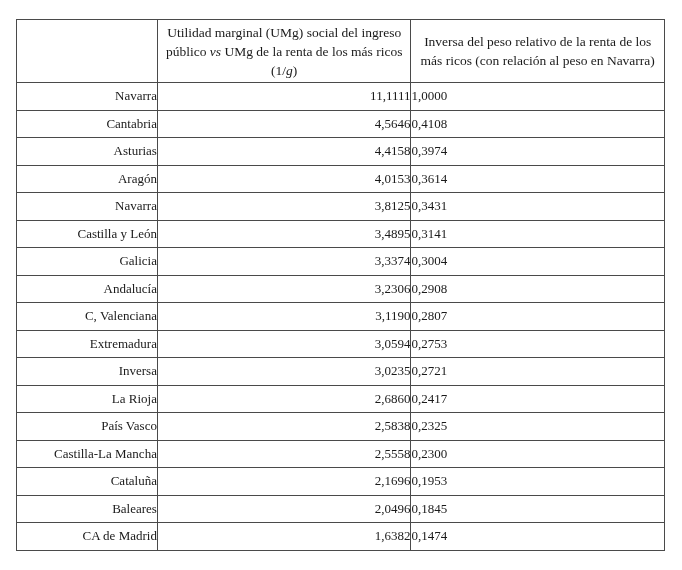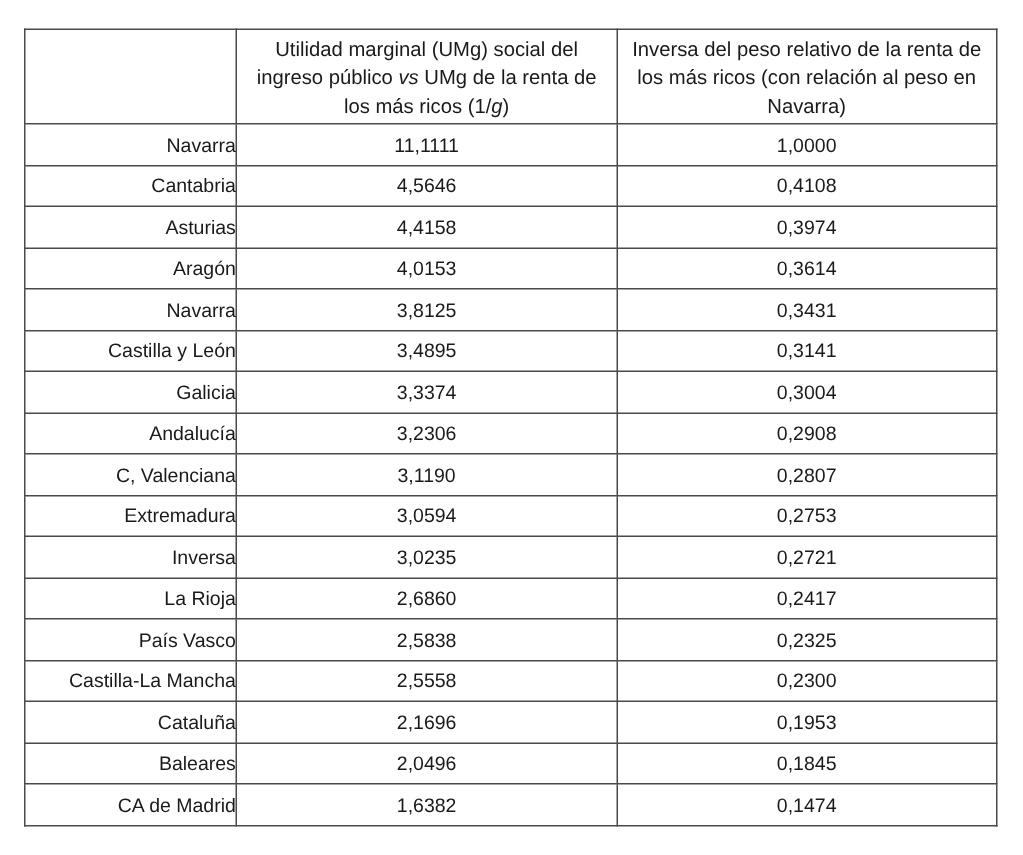--- a/index.html
+++ b/index.html
@@ -1,40 +1,40 @@
 <!DOCTYPE html>
 <html><head>
 <meta charset="utf-8">
 <style>
   html, body { margin: 0; padding: 0; background: #ffffff; }
   body { width: 682px; height: 570px; position: relative; overflow: hidden; }
   .tbl {
     position: absolute; left: 16px; top: 19px;
     width: 649px;
     border-collapse: collapse;
-    font-family: Liberation Sans, sans-serif;
+    font-family: Liberation Serif, serif;
     color: #1a1a1a;
     font-size: 13px;
   }
   .tbl th, .tbl td {
     border: 1px solid #4a4a4a;
     padding: 0;
   }
   .tbl th {
     font-weight: normal;
     height: 62px;
     line-height: 19px;
     text-align: center;
     padding: 0 6px;
     font-size: 13.5px;
   }
   .tbl td { height: 26.5px; }
   .c0 { width: 128px; text-align: right; padding-left: 10px !important; }
-  .c1 { width: 253px; text-align: center; }
-  .c2 { width: 253px; text-align: center; }
+  .c1 { width: 253px; text-align: right; }
+  .c2 { width: 253px; }
   .it { font-style: italic; }
 </style>
 </head>
 <body>
 
 <table class="tbl">
   <thead>
     <tr>
       <th class="c0"></th>
       <th class="c1"><span>Utilidad marginal (UMg) social del ingreso público </span><span class="it">vs</span><span> UMg de la renta de los más ricos (1/</span><span class="it">g</span><span>)</span></th>

